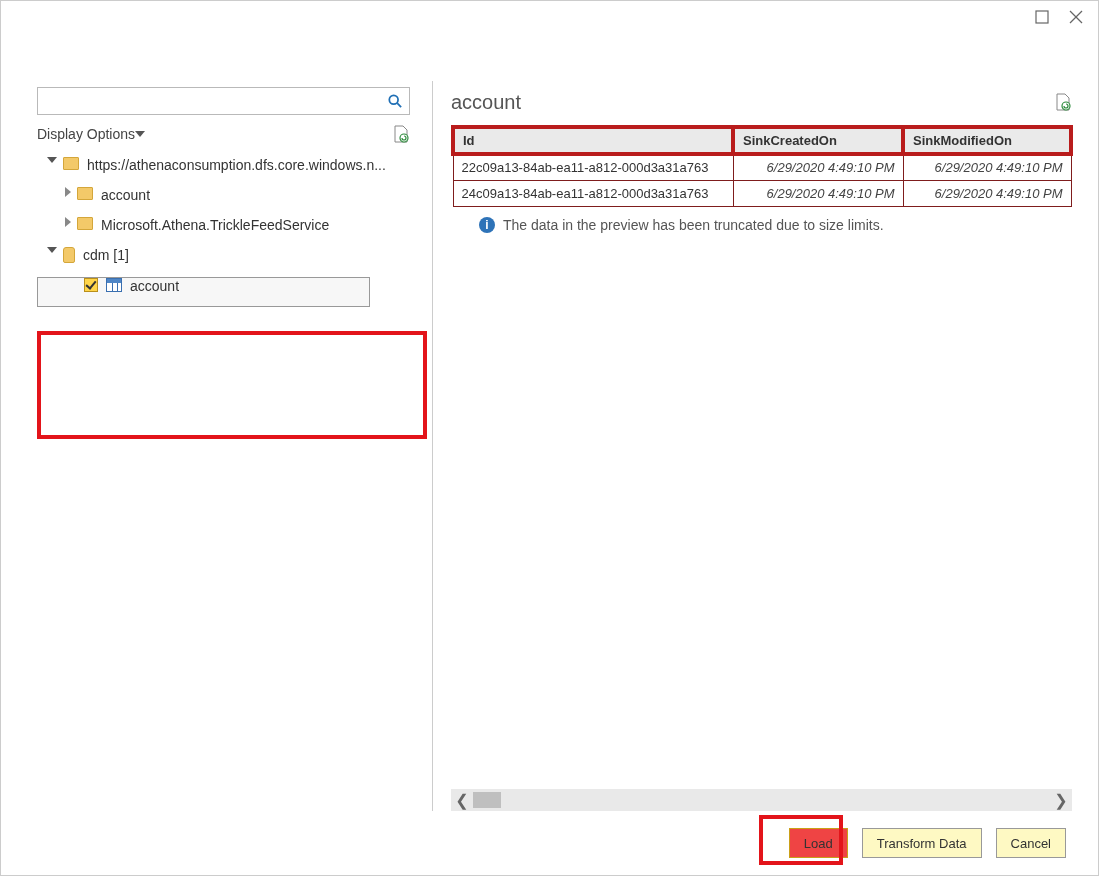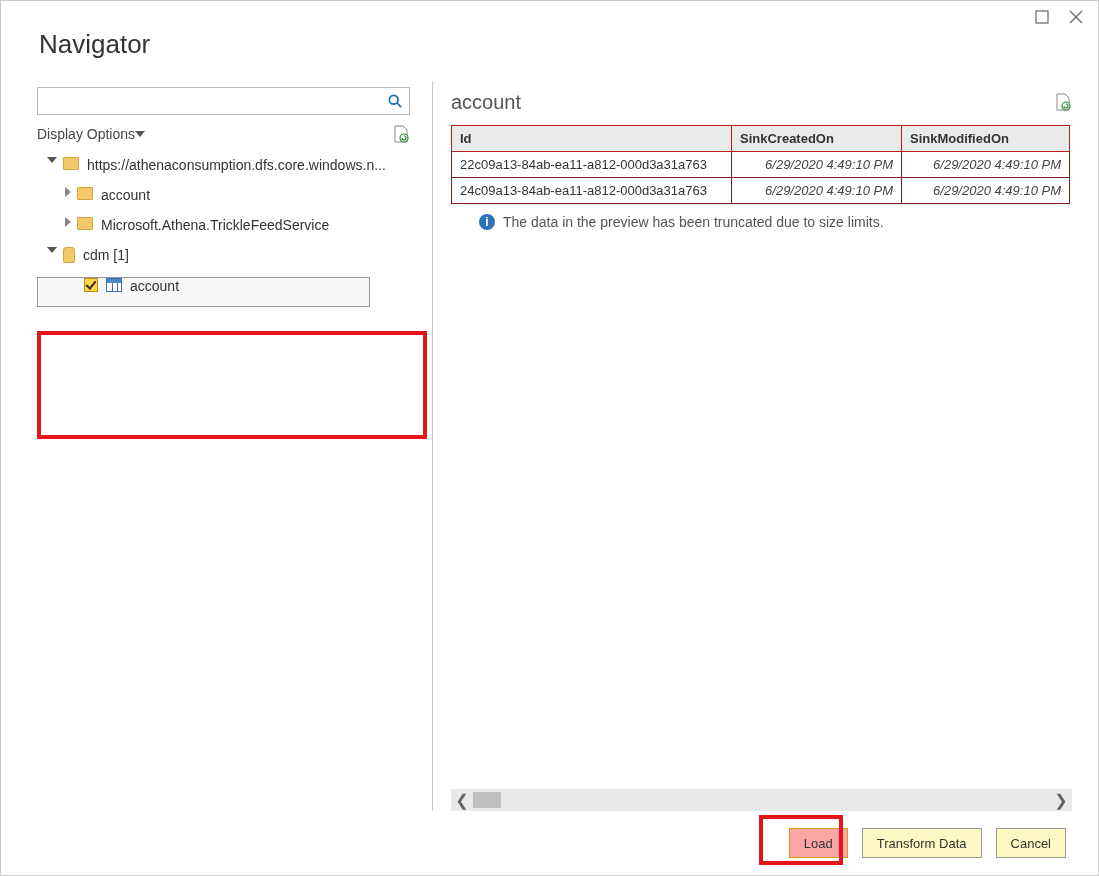--- a/index.html
+++ b/index.html
@@ -40,37 +40,37 @@
   .indent-3 { padding-left:46px; }
   .selected-entity { background:#f7f7f7; border:1px solid #999; width:333px; height:30px; }
   
   .highlight-box-tree { position:absolute; border:4px solid #e3141a; left:36px; top:250px; width:390px; height:108px; pointer-events:none; }
   
   .right-pane { flex:1; padding:6px 26px 0 18px; position:relative; display:flex; flex-direction:column; }
   .preview-header { display:flex; align-items:center; justify-content:space-between; height:30px; }
   .preview-title { font-size:20px; font-weight:300; color:#555; }
   .table-wrap { margin-top:8px; border-collapse:collapse; width:618px; }
   table.preview { border-collapse:collapse; width:100%; font-size:13px; table-layout:fixed; }
-  table.preview th { background:#eaeaea; border:1px solid #b91c1c; text-align:left; font-weight:700; padding:4px 8px; color:#333; height:26px; }
+  table.preview th { background:#eaeaea; border:4px solid #b91c1c; text-align:left; font-weight:700; padding:4px 8px; color:#333; height:26px; }
   table.preview td { border:1px solid #7f1d1d; padding:4px 8px; height:26px; color:#333; white-space:nowrap; overflow:hidden; }
   table.preview td.date { font-style:italic; text-align:right; color:#444; }
   .col-id { width:280px; }
   .col-c { width:170px; }
   .col-m { width:168px; }
   .info-row { display:flex; align-items:center; gap:8px; margin-top:10px; color:#555; font-size:14px; padding-left:28px;}
   .info-icon { width:16px; height:16px; border-radius:50%; background:#2e73b8; color:#fff; font-weight:700; font-size:12px; display:flex; align-items:center; justify-content:center; font-style:normal; }
   
   .hscroll { position:absolute; left:18px; right:26px; bottom:0; height:22px; background:#e9e9e9; display:flex; align-items:center; }
   .hscroll .arrow { width:22px; height:22px; display:flex; align-items:center; justify-content:center; color:#666; font-size:16px; }
   .hscroll .thumb { width:28px; height:16px; background:#bfbfbf; margin-left:0; }
   .hscroll .track { flex:1; height:22px; display:flex; align-items:center; }
   
   .footer { position:absolute; bottom:0; left:0; right:0; height:64px; display:flex; align-items:center; justify-content:flex-end; gap:14px; padding-right:32px; }
   .btn { height:30px; padding:0 14px; border:1px solid #999; background:#fef9c3; font-size:13px; color:#333; display:inline-flex; align-items:center; }
-  .btn.primary { background:#fca5a5; border-color:#caa018; font-weight:400; }
+  .btn.primary { background:#ef4444; border-color:#caa018; font-weight:400; }
   .highlight-box-load { position:absolute; border:4px solid #e3141a; right:255px; bottom:10px; width:84px; height:50px; pointer-events:none; }
 </style>
 </head>
 <body>
 
 <div class="window">
 
   <div class="titlebar">
     <div class="tb-btn">
       <svg viewBox="0 0 14 14">
@@ -78,21 +78,20 @@
         </svg>
     </div>
     <div class="tb-btn">
       <svg viewBox="0 0 14 14">
           <line x1="1" y1="1" x2="13" y2="13"></line>
           <line x1="13" y1="1" x2="1" y2="13"></line>
         </svg>
     </div>
   </div>
 
-  <div class="header-title">Navigator</div>
 
   <div class="content">
 
     <div class="left-pane">
       <div class="search-row">
         <input class="search-input" placeholder="" style="">
         <div class="search-btn">
           <svg viewBox="0 0 16 16">
               <circle cx="6.5" cy="6.5" r="5"></circle>
               <line x1="10.5" y1="10.5" x2="15" y2="15"></line>

